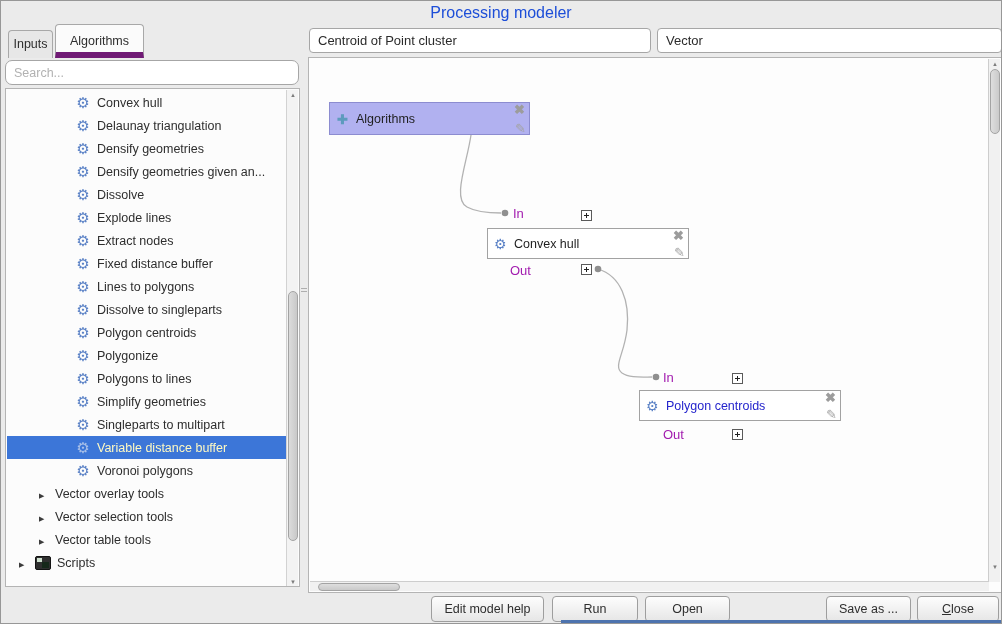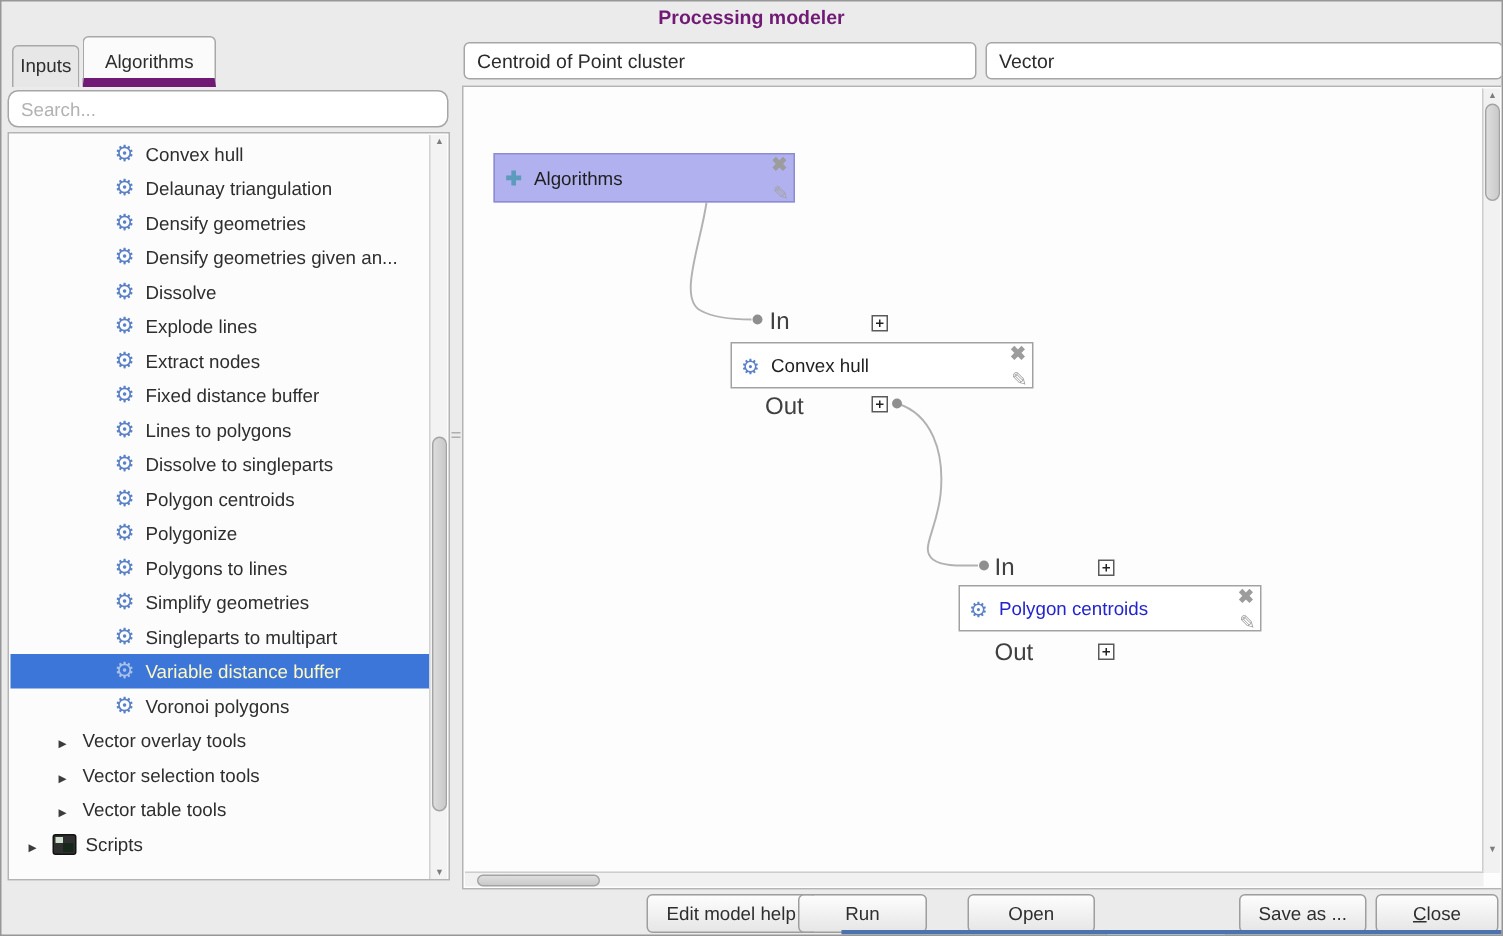--- a/index.html
+++ b/index.html
@@ -4,21 +4,21 @@
 <style>
   * { box-sizing: border-box; margin: 0; padding: 0; }
   html,body { width:1002px; height:624px; }
   body { font-family: "Liberation Sans", sans-serif; font-size: 12.5px; color:#2e2e2e; }
 
   #win { position:relative; width:1002px; height:624px; background:#ebebeb;
          border:1px solid #979797; overflow:hidden; }
 
   
   .titlebar { position:absolute; left:0; top:3px; width:100%; text-align:center;
-              font-weight:bold; font-size:13px; color:#701a75; }
+              font-weight:normal; font-size:16px; color:#1d4ed8; }
 
   
   .tab { position:absolute; border:1px solid #a8a8a8; border-bottom:none;
          border-radius:4px 4px 0 0; text-align:center; }
   .tab-inactive { left:7px; top:29px; width:45px; height:28px; background:#e7e7e7;
                   line-height:27px; }
   .tab-active { left:54px; top:23px; width:89px; height:34px; background:#fbfbfb;
                 line-height:32px; border-bottom:6px solid #701a75; }
 
   
@@ -74,21 +74,21 @@
             align-items:center; font-size:12.5px; color:#1f1f1f; }
   .node-pc .nlabel { color:#2424cc; }
   .nplus { position:absolute; left:7px; top:50%; transform:translateY(-50%);
            color:#5d9bbd; font-size:13px; font-weight:bold; }
   .ngear { position:absolute; left:6px; top:50%; transform:translateY(-50%);
            color:#5b82c6; font-size:14px; }
   .nx { position:absolute; right:4px; top:-1px; color:#9c9c9c; font-size:13px;
         font-weight:bold; }
   .npen { position:absolute; right:3px; bottom:-2px; color:#a3a3a3; font-size:13px; }
 
-  .portlabel { position:absolute; font-size:16px; color:#404040; }
+  .portlabel { position:absolute; font-size:13px; color:#a21caf; }
   .expander { position:absolute; width:11px; height:11px; border:1px solid #5a5a5a;
               background:#fff; }
   .expander::before { content:""; position:absolute; left:2px; top:4px; width:5px;
               height:1px; background:#222; }
   .expander::after { content:""; position:absolute; left:4px; top:2px; width:1px;
               height:5px; background:#222; }
 
   
   .vscroll { position:absolute; top:1px; right:1px; width:12px; height:523px;
              background:#f1f1f1; border-left:1px solid #cdcdcd; }
@@ -276,21 +276,21 @@
   <div class="expander" style="left:731px; top:428px"></div>
 
   <div class="grip">
       <i></i>
       <i></i>
     </div>
 
   <button class="btn" style="left:430px; width:113px">
       <span>Edit model help</span>
     </button>
-  <button class="btn" style="left:531px; width:86px">
+  <button class="btn" style="left:551px; width:86px">
       <span>Run</span>
     </button>
   <button class="btn" style="left:644px; width:85px">
       <span>Open</span>
     </button>
   <button class="btn btn-save" style="left:736px; width:81px">
       <span>Save</span>
     </button>
   <button class="btn" style="left:825px; width:85px">
       <span>Save as ...</span>

